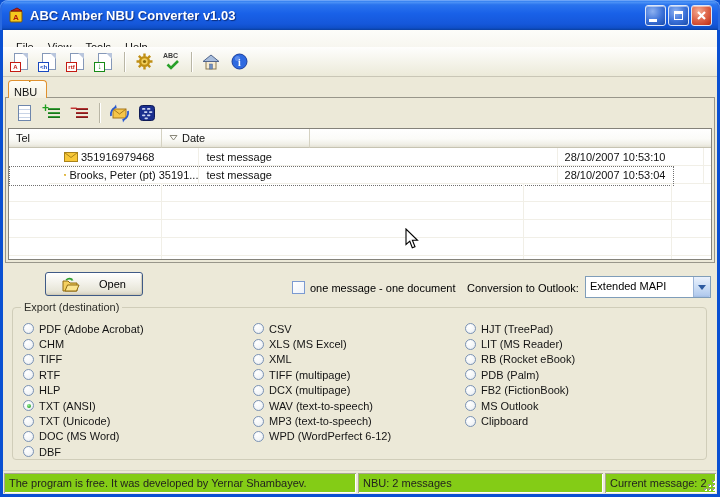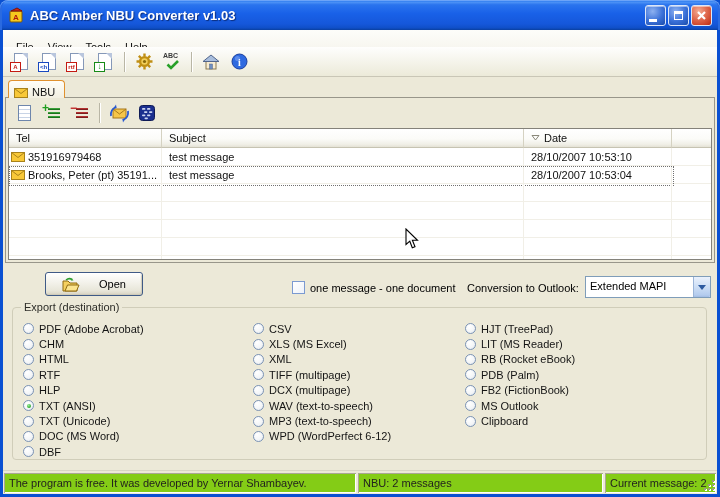--- a/index.html
+++ b/index.html
@@ -45,36 +45,36 @@
   .badge{position:absolute;left:-5px;bottom:-3px;width:11px;height:10px;background:#fff;border:1px solid currentColor;
     font-weight:bold;font-size:6px;line-height:8px;text-align:center;font-family:"Liberation Sans",sans-serif;}
   .badge.red{color:#c41a12;} .badge.blue{color:#1848c0;} .badge.green{color:#168a16;font-size:8px;line-height:8px;}
   .abcwrap{position:relative;width:20px;height:20px;}
   .abct{position:absolute;top:0;left:1px;font-weight:bold;font-size:7px;color:#3b3b3b;letter-spacing:0px;}
   .abccheck{position:absolute;left:4px;top:8px;}
   
   .tab{position:absolute;left:5px;top:50px;height:18px;z-index:3;
     border:1px solid #e0912e;border-bottom:none;border-radius:4px 4px 0 0;
     background:linear-gradient(180deg,#fffef8,#f2efe1);
-    display:flex;align-items:flex-end;gap:4px;padding:0 9px 0 5px;}
+    display:flex;align-items:flex-end;gap:4px;padding:0 9px 0 5px;flex-direction:column;}
   .tab-label{font-size:11px;color:#111;}
   .tabpanel{position:absolute;left:2px;right:2px;top:67px;height:166px;border:1px solid #98968a;background:#ece9d8;}
   .toolbar2{position:absolute;left:1px;top:1px;right:1px;height:28px;display:flex;align-items:center;padding-left:4px;gap:2px;}
   
   .list{position:absolute;left:2px;right:2px;top:30px;bottom:2px;border:1px solid #84827a;background:#fff;overflow:hidden;}
   .lheader{display:flex;height:19px;}
   .hcell{background:linear-gradient(180deg,#ffffff,#fbfbf8 55%,#f0efe7 85%,#e4e2d5);
     border-right:1px solid #d5d2c2;border-bottom:1px solid #c6c3b2;
     display:flex;align-items:center;padding-left:7px;gap:4px;color:#111;}
   .c-tel{width:153px;} .c-subj{width:362px;} .c-date{width:148px;} .c-fill{flex:1;border-right:none;}
   .lrow{display:flex;height:18px;align-items:stretch;position:relative;}
   .lcell{border-right:1px solid #f1efe7;border-bottom:1px solid #f1efe7;display:flex;align-items:center;padding-left:7px;gap:3px;
     white-space:nowrap;overflow:hidden;color:#111;}
   .lcell.c-fill{border-right:none;}
-  .lcell.telc{padding-left:2px;}
+  .lcell.telc{padding-left:16px;margin-left:39px;}
   .lrow.focused::after{content:"";position:absolute;left:0;top:0;width:663px;height:18px;border:1px dotted #707070;pointer-events:none;}
   
   .xpbtn{position:absolute;height:24px;border:1px solid #3f5a86;border-radius:3px;
     background:linear-gradient(180deg,#ffffff,#f4f3ec 40%,#e8e6d9 80%,#d8d4c3);
     box-shadow:inset 0 1px 0 #fff, inset -1px -1px 1px #cfcbb8;
     display:flex;align-items:center;justify-content:center;gap:19px;font-size:11px;color:#000;cursor:default;}
   .btn-open{left:42px;top:242px;width:98px;}
   .btn-save{left:152px;top:242px;width:117px;}
   .accel{text-decoration:underline;}
   .cb{position:absolute;left:289px;top:251px;width:13px;height:13px;border:1px solid #7b9ad1;background:linear-gradient(135deg,#ffffff,#eef2f9);}
@@ -268,23 +268,20 @@
           </g>
         </svg>
       </div>
     </div>
 
     <div class="list">
       <div class="lheader">
         <div class="hcell c-tel">
             <span>Tel</span>
           </div>
-        <div class="hcell c-subj">
-            <span>Subject</span>
-          </div>
         <div class="hcell c-date">
           <svg width="9" height="6" viewBox="0 0 9 6">
             <path d="M1 0.5 H8 L4.5 5 Z" fill="none" stroke="#8a887a"></path>
           </svg>
           <span>Date</span>
         </div>
         <div class="hcell c-fill"></div>
       </div>
 
       <div class="lrow">
@@ -384,21 +381,21 @@
     <div class="opt">
           <span class="radio"></span>
           <span class="opt-label">PDF (Adobe Acrobat)</span>
         </div>
         <div class="opt">
           <span class="radio"></span>
           <span class="opt-label">CHM</span>
         </div>
         <div class="opt">
           <span class="radio"></span>
-          <span class="opt-label">HTML</span>
+          <span class="opt-label">TIFF</span>
         </div>
         <div class="opt">
           <span class="radio"></span>
           <span class="opt-label">RTF</span>
         </div>
         <div class="opt">
           <span class="radio"></span>
           <span class="opt-label">HLP</span>
         </div>
         <div class="opt checked">

